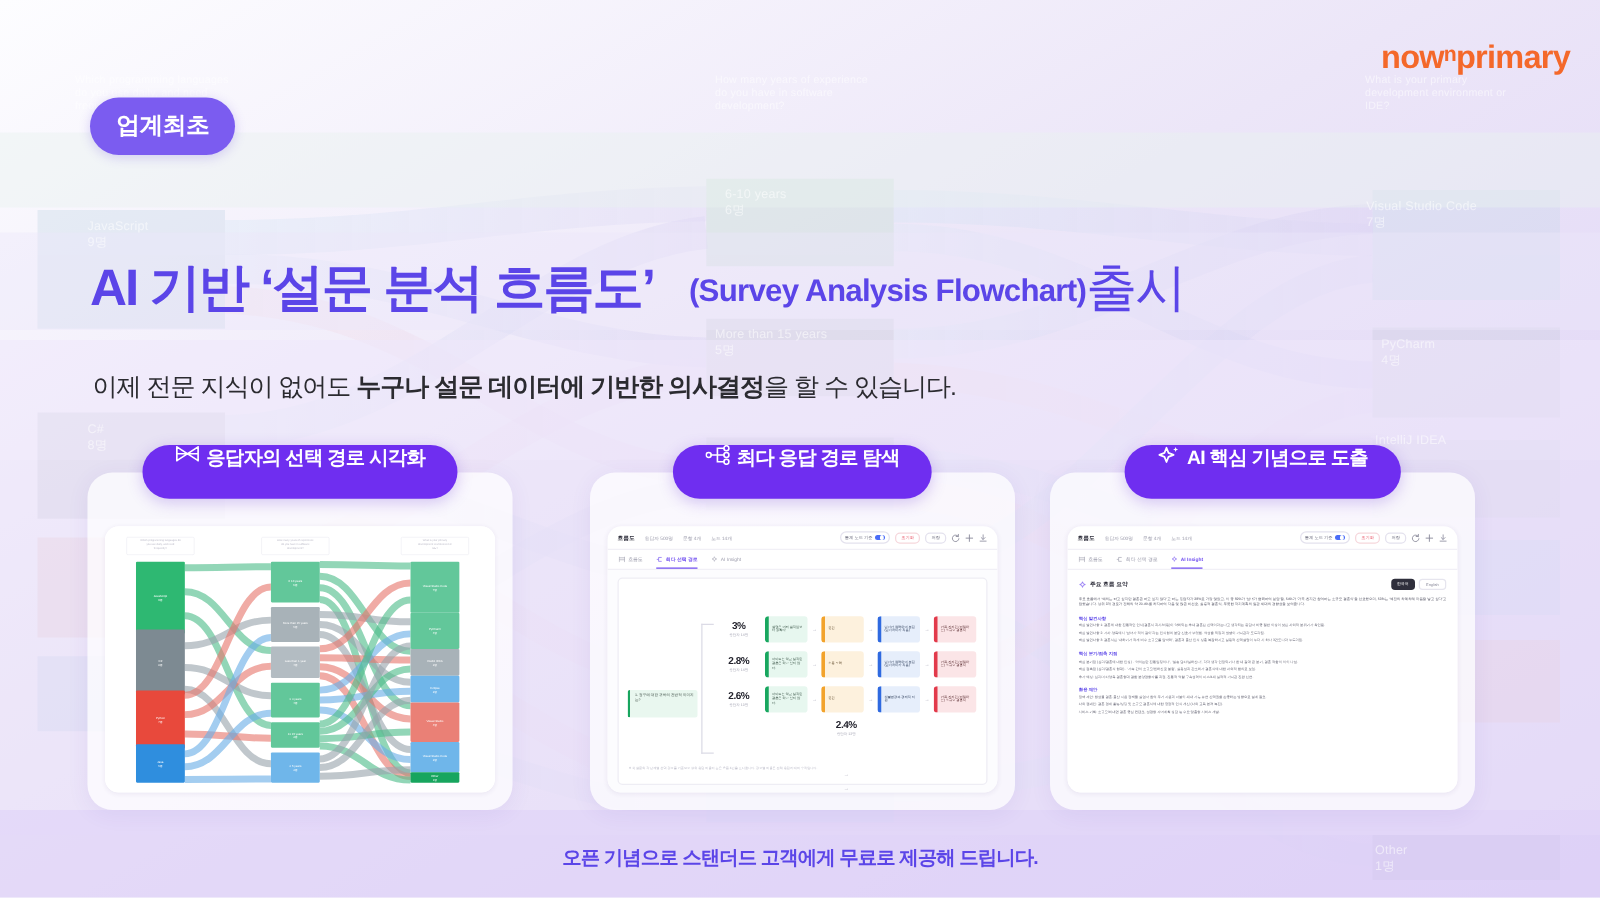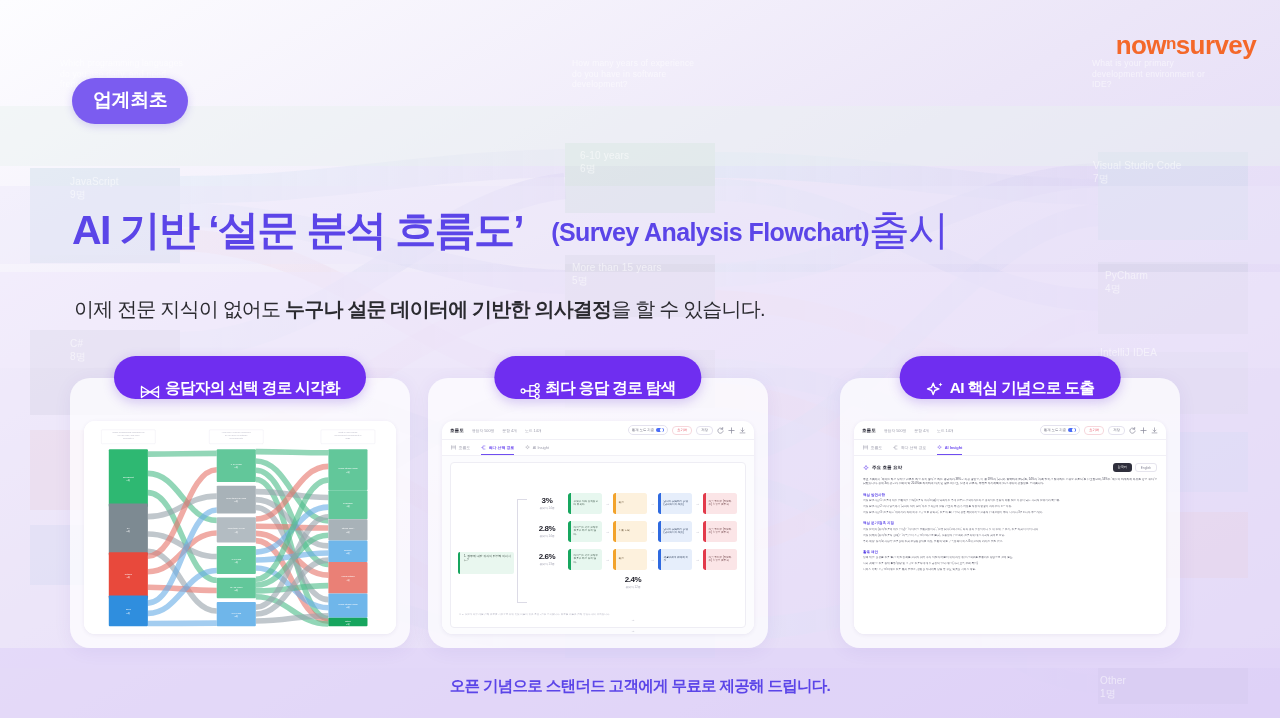--- a/index.html
+++ b/index.html
@@ -88,32 +88,32 @@
   .card {
     position: absolute;
     top: 378px;
     width: 340px;
     height: 270px;
     background: rgba(255,255,255,.72);
     border-radius: 20px;
     box-shadow: 0 3px 18px rgba(90,60,170,.07);
   }
   #card-0 { left: 70px; }
-  #card-1 { left: 428px; padding-left: 44px; }
+  #card-1 { left: 472px; padding-left: 44px; }
   #card-2 { left: 840px; }
 
   .pill {
     position: absolute;
     top: -22px;
     height: 43px;
     left: 50%;
     transform: translateX(-50%);
     background: #6f2ef0;
     border-radius: 999px;
-    display: flex; align-items: flex-end; gap: 5px;
+    display: flex; align-items: flex-start; gap: 5px;
     padding: 0 26px;
     white-space: nowrap;
     box-shadow: 0 3px 12px rgba(96,40,210,.25);
   }
   .pill-label {
     color: #fff; font-size: 15.5px; font-weight: 800; letter-spacing: -.6px;
   }
   .pill svg { display: block; }
 
   .shot {
@@ -315,21 +315,21 @@
       <div class="wm" style="left: 1093px; top: 160px; width: 150px; font-size: 10px;">Visual Studio Code
 7명</div>
       <div class="wm" style="left: 1105px; top: 270px; width: 130px; font-size: 10px;">PyCharm
 4명</div>
       <div class="wm" style="left: 1100px; top: 347px; width: 135px; font-size: 10px;">IntelliJ IDEA
 3명</div>
       <div class="wm" style="left: 1100px; top: 675px; width: 130px; font-size: 10px;">Other
 1명</div>
     </div>
 
-  <div id="logo"><span>now</span><span class="sup">n</span><span>survey</span></div>
+  <div id="logo"><span>now</span><span class="sup">n</span><span>primary</span></div>
 
   <div id="badge">
     <span>업계최초</span>
   </div>
 
 
   <h2 id="h2">
     <span>AI 기반 ‘설문 분석 흐름도’</span><span class="en">(Survey Analysis Flowchart)</span><span class="tail">출시</span>
   </h2>
 

